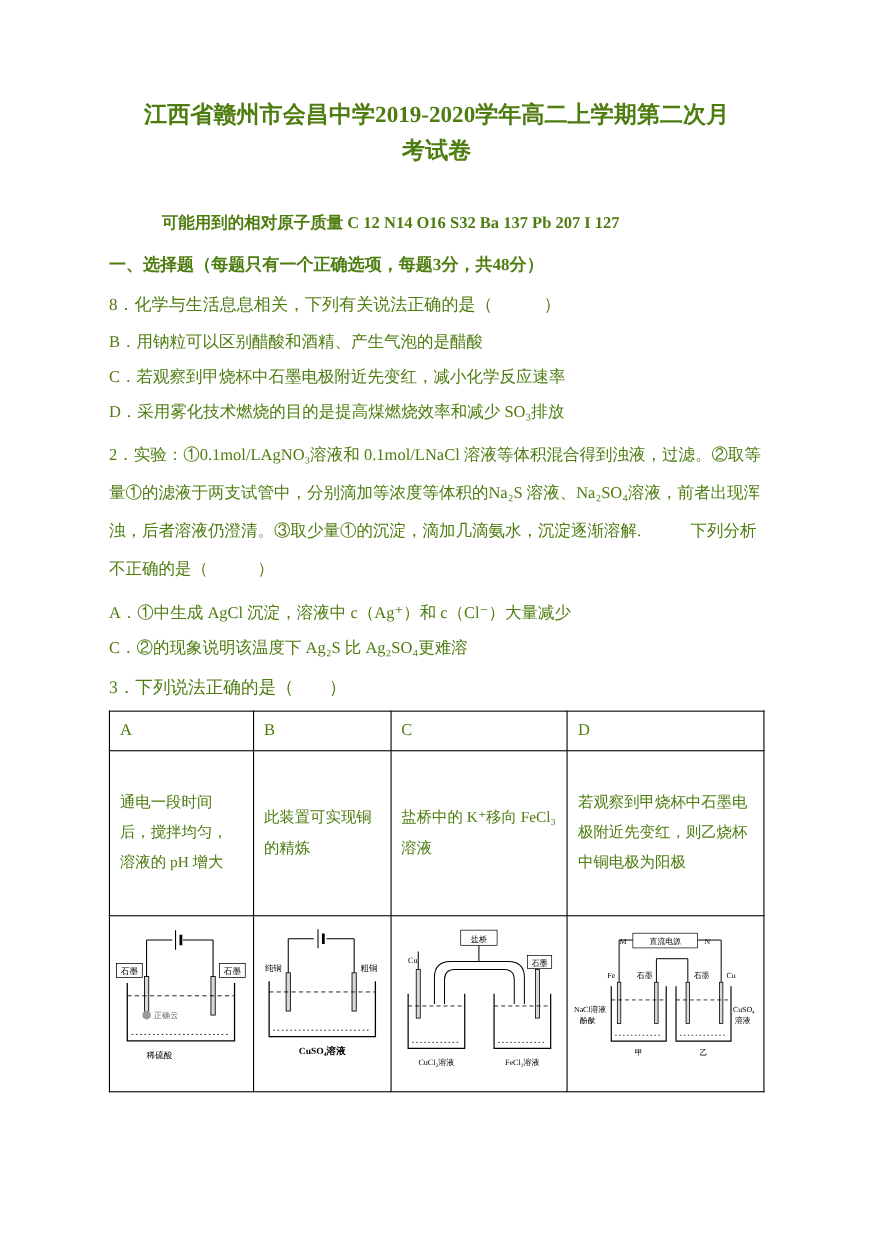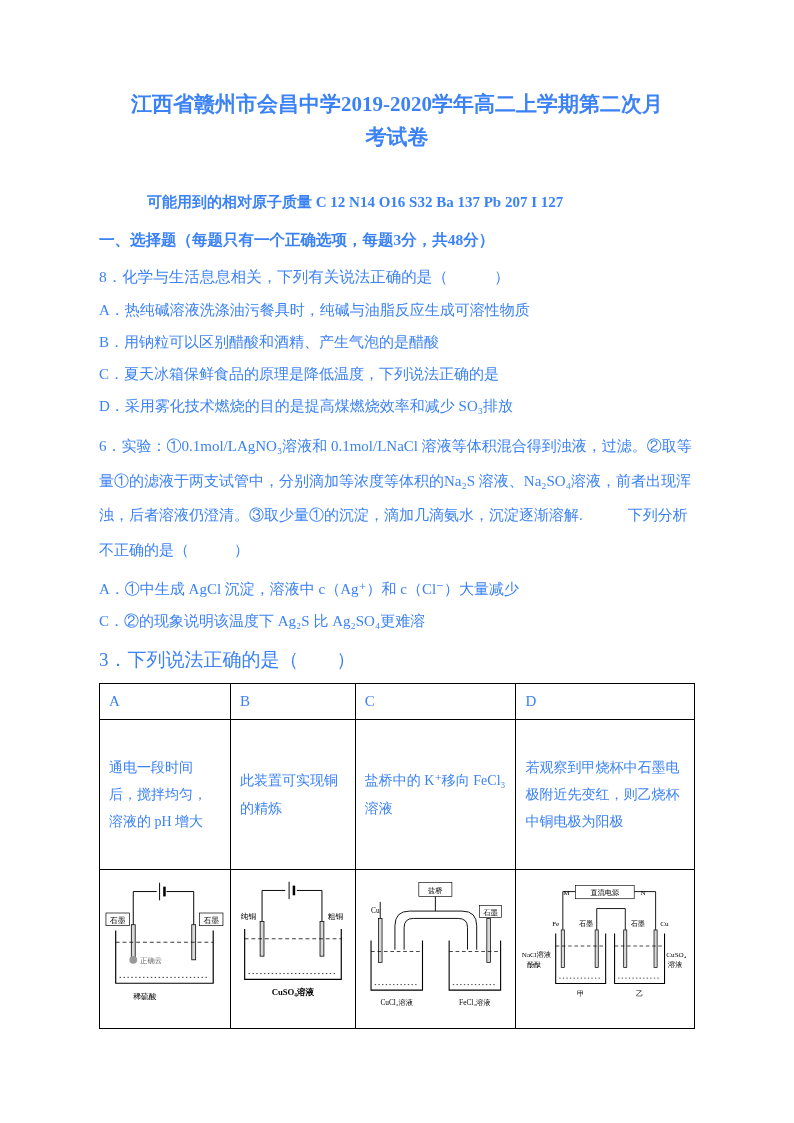--- a/index.html
+++ b/index.html
@@ -1,33 +1,33 @@
 <!DOCTYPE html>
 <html><head>
 <meta charset="utf-8">
 <style>
   * { box-sizing: border-box; }
   html,body { margin:0; padding:0; background:#ffffff; }
   .page {
     width: 794px; height: 1123px;
     margin: 0 auto;
     background: #fff;
-    color: #3b82f6;
+    color: #4d7c0f;
     font-family: "Liberation Serif", "DejaVu Serif", serif;
     padding: 88px 99px 40px 99px;
     overflow: hidden;
     position: relative;
   }
   .title { text-align:center; font-weight:bold; font-size:21px; line-height:1.55; }
   .atomic-line { font-weight:bold; font-size:15px; margin-top:40px; text-indent:48px; }
   .section-header { font-weight:bold; font-size:15.5px; margin-top:18px; }
   .q-stem { font-size:15.5px; margin:16px 0 6px 0; }
   .option { font-size:15px; margin:13px 0; }
   .q2-stem { font-size:15px; line-height:2.3; margin:10px 0 4px 0; }
-  .q3-stem { font-size:19px; margin:16px 0 10px 0; }
+  .q3-stem { font-size:16px; margin:16px 0 10px 0; }
 
   table.cmp { border-collapse: collapse; width:100%; table-layout:fixed; margin-top:4px; }
   table.cmp td, table.cmp th {
     border:1px solid #000;
     font-weight:normal;
     font-size:14px;
     text-align:left;
     padding:7px 9px;
     vertical-align:middle;
   }
@@ -59,28 +59,27 @@
     <div>江西省赣州市会昌中学2019-2020学年高二上学期第二次月</div>
     <div>考试卷</div>
   </div>
 
   <div class="atomic-line">可能用到的相对原子质量 C 12 N14  O16 S32 Ba 137 Pb 207 I 127</div>
 
   <div class="section-header">一、选择题（每题只有一个正确选项，每题3分，共48分）</div>
 
   <div>
     <div class="q-stem">8．化学与生活息息相关，下列有关说法正确的是（　　　）</div>
-    <div class="option">A．热纯碱溶液洗涤油污餐具时，纯碱与油脂反应生成可溶性物质</div>
     <div class="option">B．用钠粒可以区别醋酸和酒精、产生气泡的是醋酸</div>
-    <div class="option">C．夏天冰箱保鲜食品的原理是降低温度，下列说法正确的是</div>
+    <div class="option">C．若观察到甲烧杯中石墨电极附近先变红，减小化学反应速率</div>
     <div class="option">D．采用雾化技术燃烧的目的是提高煤燃烧效率和减少 SO₃排放</div>
   </div>
 
   <div>
-    <div class="q2-stem">6．实验：①0.1mol/LAgNO₃溶液和 0.1mol/LNaCl 溶液等体积混合得到浊液，过滤。②取等量①的滤液于两支试管中，分别滴加等浓度等体积的Na₂S 溶液、Na₂SO₄溶液，前者出现浑浊，后者溶液仍澄清。③取少量①的沉淀，滴加几滴氨水，沉淀逐渐溶解.　　　下列分析不正确的是（　　　）</div>
+    <div class="q2-stem">2．实验：①0.1mol/LAgNO₃溶液和 0.1mol/LNaCl 溶液等体积混合得到浊液，过滤。②取等量①的滤液于两支试管中，分别滴加等浓度等体积的Na₂S 溶液、Na₂SO₄溶液，前者出现浑浊，后者溶液仍澄清。③取少量①的沉淀，滴加几滴氨水，沉淀逐渐溶解.　　　下列分析不正确的是（　　　）</div>
     <div class="option">A．①中生成 AgCl 沉淀，溶液中 c（Ag⁺）和 c（Cl⁻）大量减少</div>
     <div class="option">C．②的现象说明该温度下 Ag₂S 比 Ag₂SO₄更难溶</div>
   </div>
 
   <div>
     <div class="q3-stem">3．下列说法正确的是（　　）</div>
 
     <table class="cmp">
       <tbody>
           <tr class="hdr">

